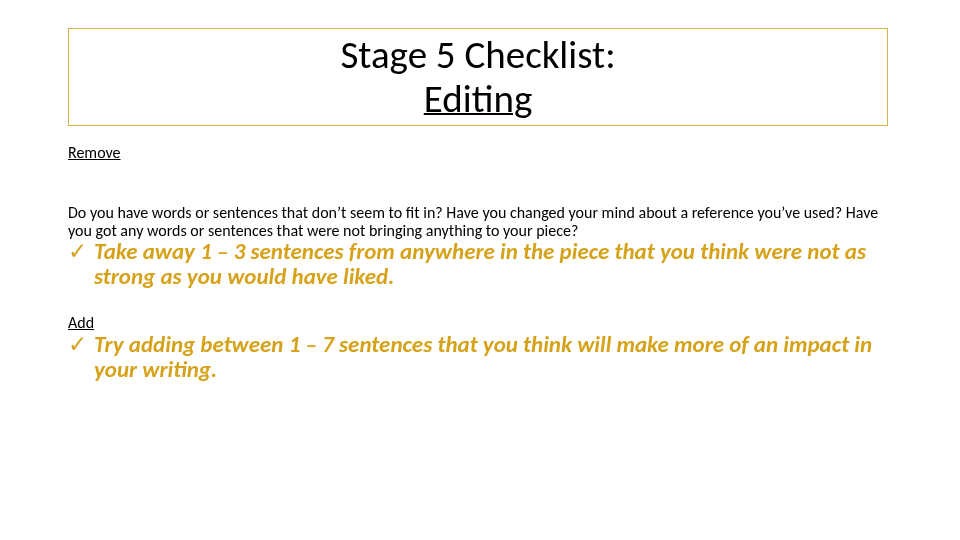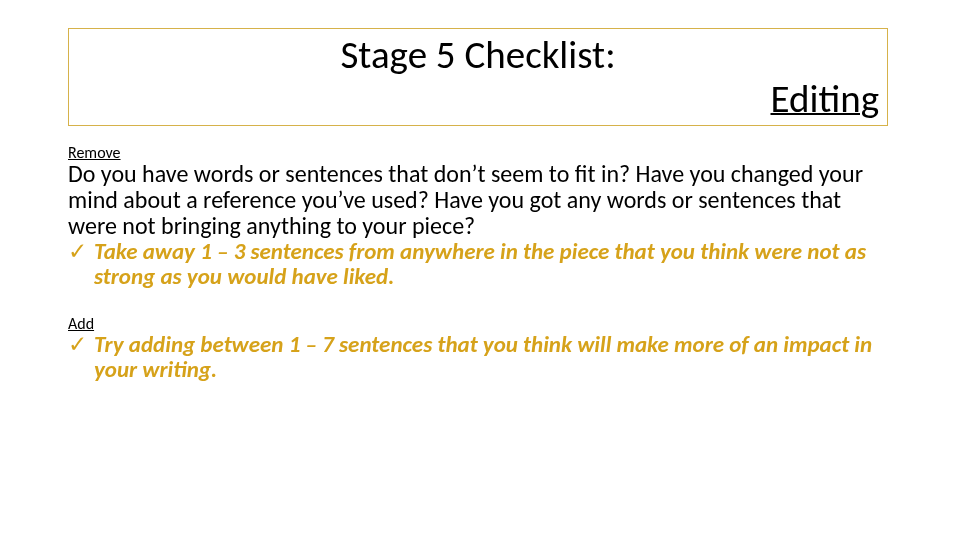--- a/index.html
+++ b/index.html
@@ -33,39 +33,39 @@
   }
   .title-line {
     font-size: 39px;
     line-height: 1.12;
     color: #000;
     font-weight: 400;
   }
   .title-line.underline {
     text-decoration: underline;
     text-decoration-thickness: 2px;
-    text-align: right;
   }
   .body {
     position: absolute;
     top: 144px;
     left: 68px;
     width: 820px;
   }
   .section {
     margin-bottom: 26px;
   }
   .heading {
     font-size: 16px;
     text-decoration: underline;
     line-height: 1.08;
   }
   .para {
-    font-size: 24px;
+    font-size: 16px;
     line-height: 1.08;
+    margin-top: 43px;
   }
   .check-line {
     position: relative;
     padding-left: 26px;
     font-size: 23px;
     font-weight: 600;
     color: #d6a21a;
     line-height: 1.08;
   }
   .check-line .tick {

